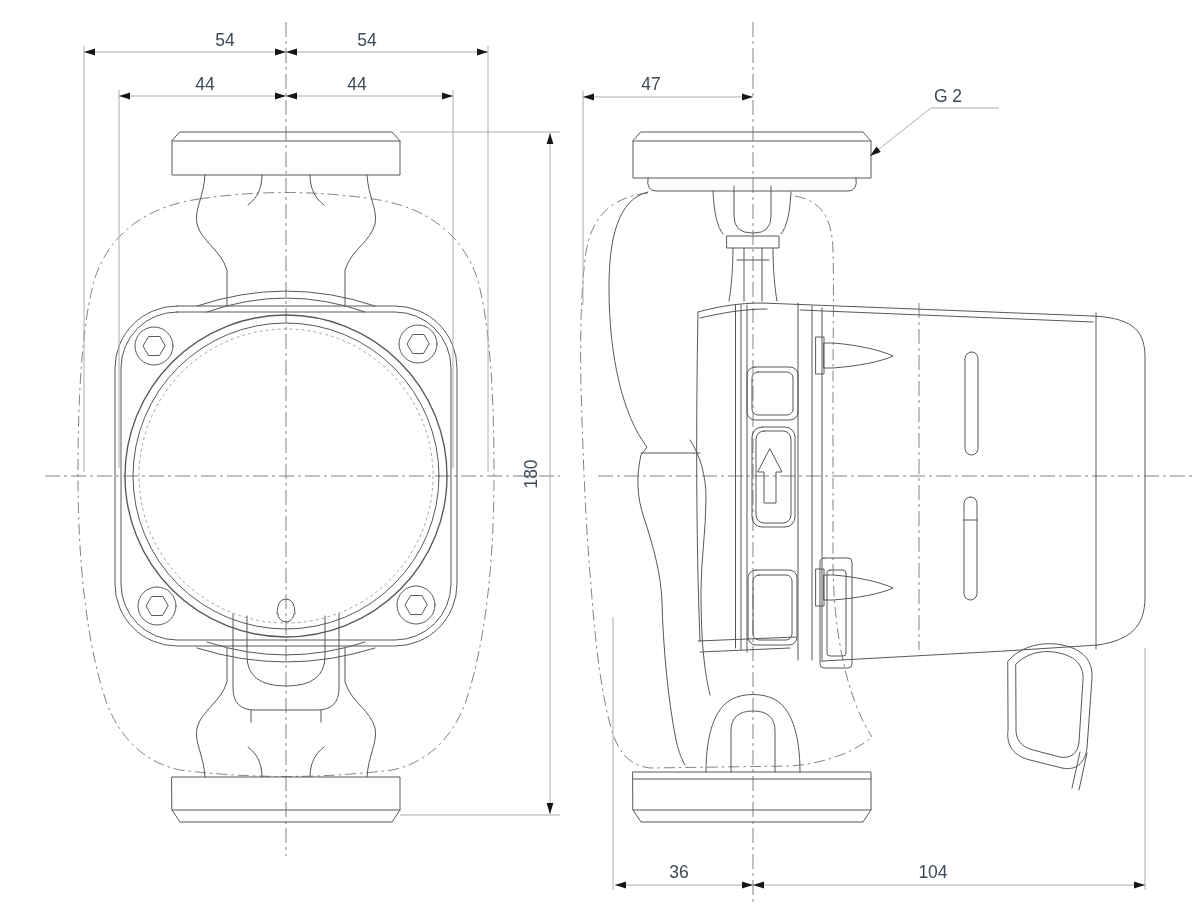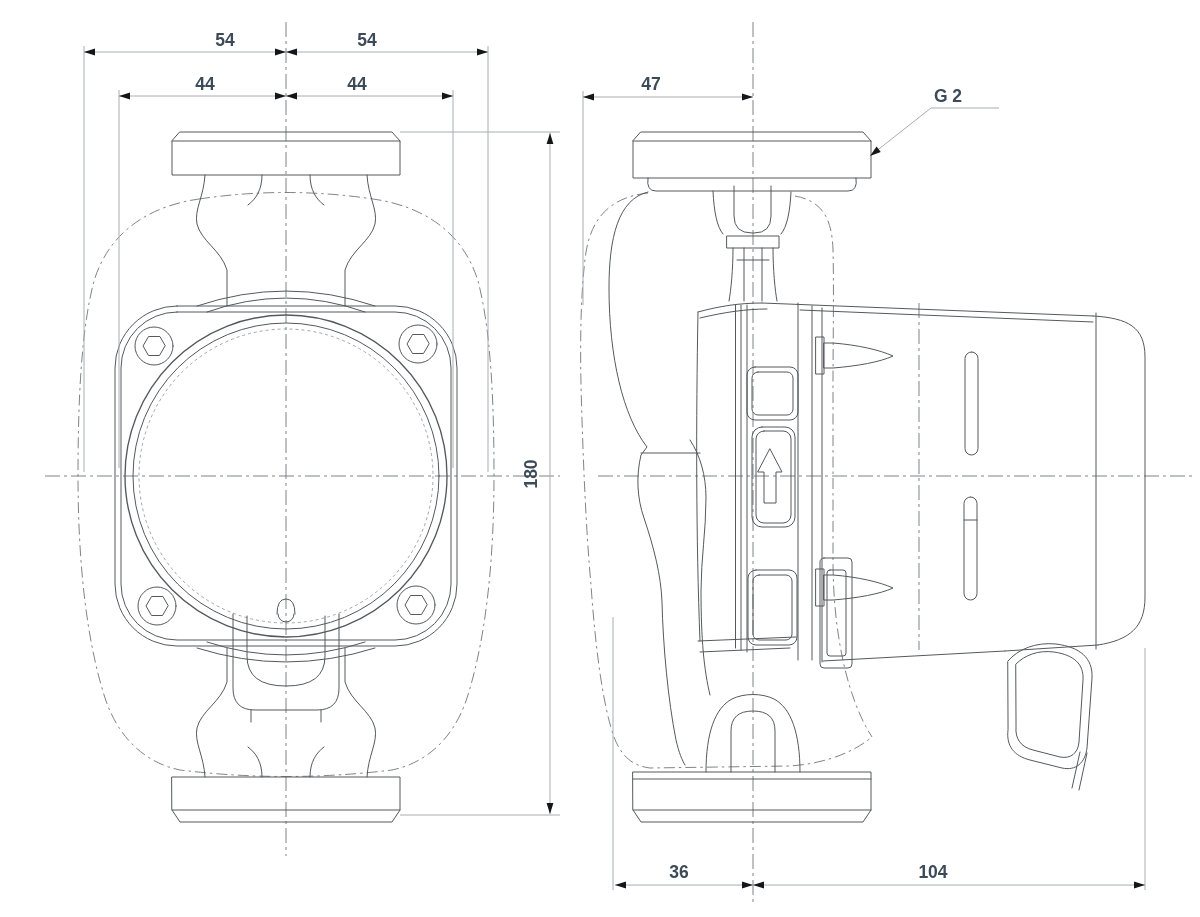--- a/index.html
+++ b/index.html
@@ -1,17 +1,17 @@
 <!DOCTYPE html>
 <html style="--bg: #ffffff; --outline: #55595d; --centerline: #71767a; --dimline: #a8adb1; --arrowhead: #141618; --text: #3d4a57;"><head>
 <meta charset="utf-8">
 <style>
   html,body{margin:0;padding:0;background:#fff;width:1200px;height:917px;overflow:hidden;}
   #stage{position:relative;width:1032px;height:917px;background:var(--bg,#ffffff);
-         font-family:"Liberation Sans",sans-serif;font-weight:bold;}
+         font-family:"Liberation Sans",sans-serif;}
   svg{position:absolute;left:0;top:0;}
   .ol{fill:none;stroke:var(--outline,#55595d);stroke-width:1;stroke-linecap:round;stroke-linejoin:round;}
   .ol2{fill:none;stroke:var(--outline,#55595d);stroke-width:1.35;stroke-linecap:round;stroke-linejoin:round;}
   .cl{fill:none;stroke:var(--centerline,#71767a);stroke-width:0.9;stroke-dasharray:15 4 3 4;}
   .sil{fill:none;stroke:var(--centerline,#71767a);stroke-width:0.9;stroke-dasharray:11 4 2.5 4;}
   .dl{fill:none;stroke:var(--dimline,#a8adb1);stroke-width:1;}
   .ah{fill:var(--arrowhead,#141618);stroke:none;}
   .dsh{fill:none;stroke:#8a8f93;stroke-width:0.8;stroke-dasharray:3 3;}
   text.dim{font-size:17.5px;fill:var(--text,#3d4a57);}
 </style>

